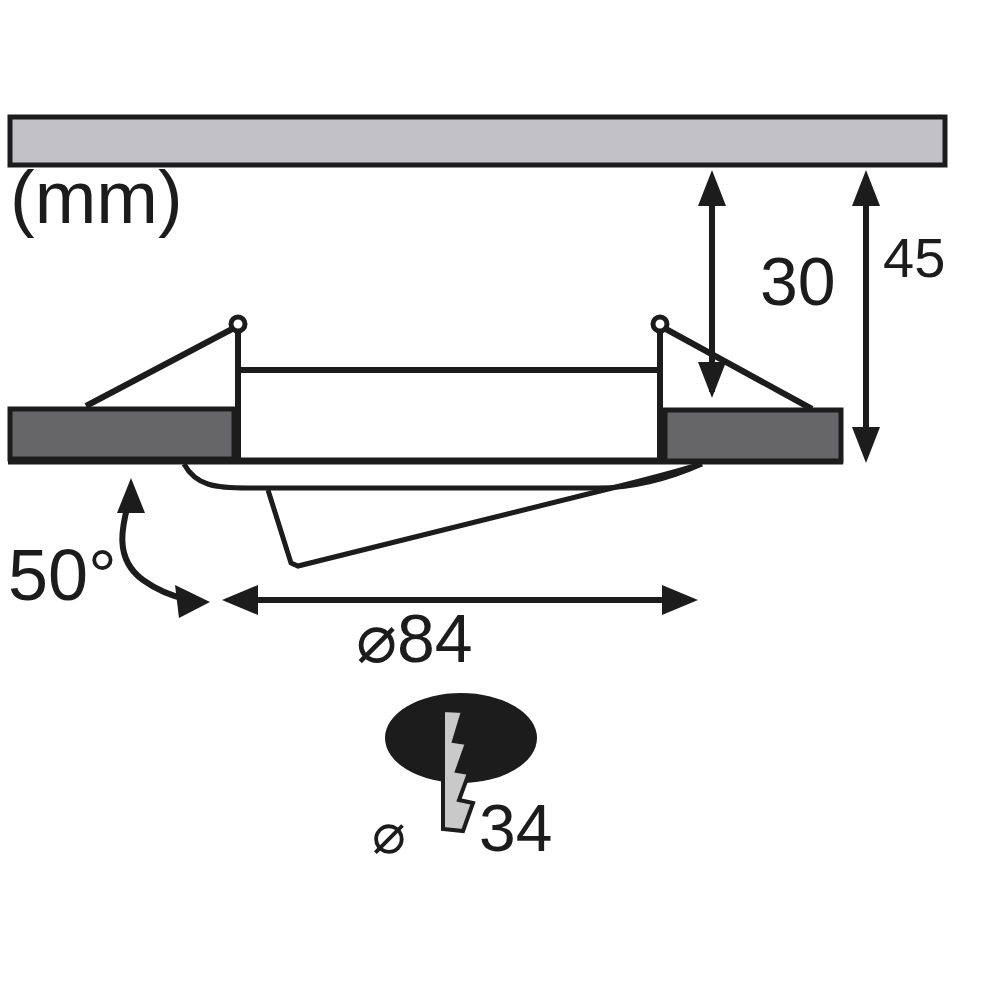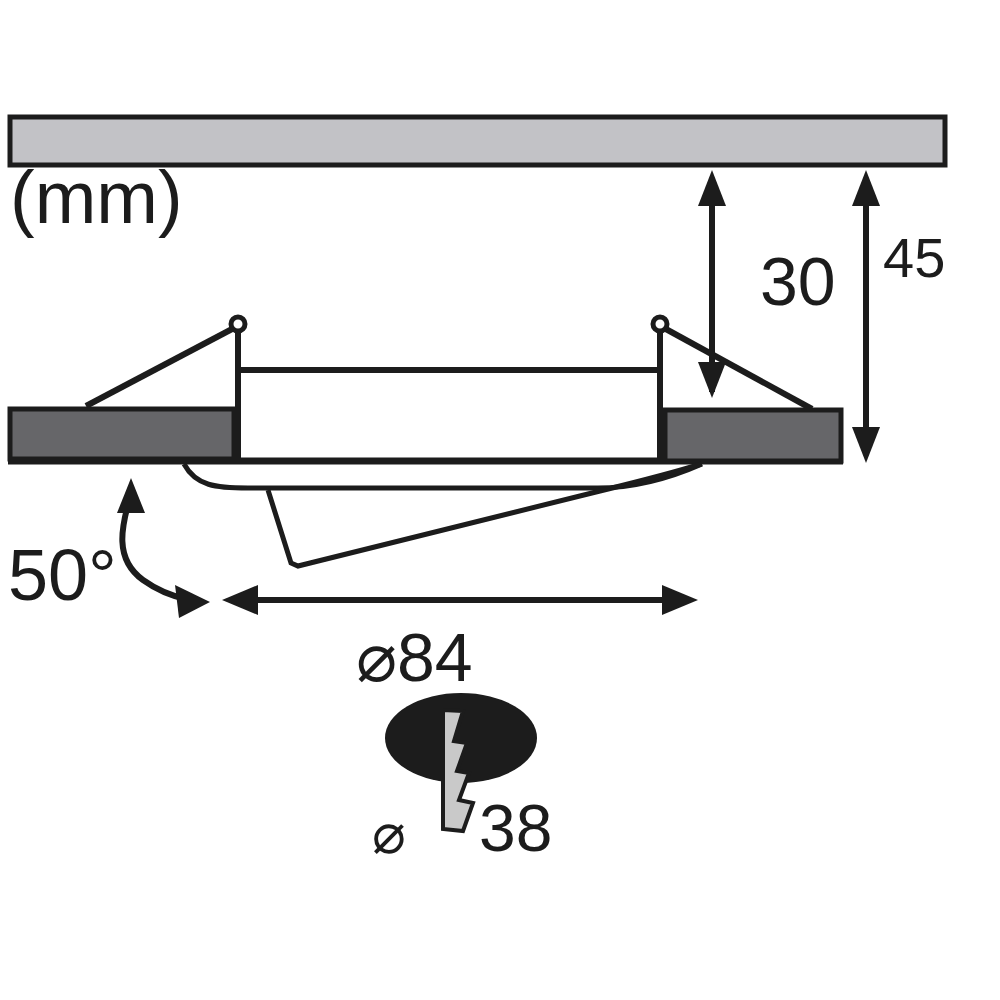--- a/index.html
+++ b/index.html
@@ -8,21 +8,21 @@
   .stage{position:absolute;left:0;top:0;width:825px;height:1000px;border-radius:10px;}
   svg{position:absolute;left:0;top:0;}
   .ln{stroke:#1c1c1c;fill:none;}
   .fillln{stroke:#1c1c1c;}
   .head{fill:#1c1c1c;stroke:none;}
   .label{position:absolute;line-height:1;white-space:nowrap;color:#1c1c1c;}
   .lbl-unit{left:10px;top:161px;font-size:74px;}
   .lbl-30{left:760px;top:247px;font-size:68px;}
   .lbl-45{left:871px;top:230px;font-size:56px;margin-left:12px;}
   .lbl-50{left:8px;top:539px;font-size:72px;text-align:center;}
-  .lbl-84{left:356px;top:604px;font-size:68px;margin-top:19px;}
+  .lbl-84{left:356px;top:604px;font-size:68px;}
   .lbl-68sym{left:372px;top:806px;font-size:56px;}
   .lbl-68val{left:479px;top:795px;font-size:66px;}
 </style>
 </head>
 <body>
 
 <div class="stage">
 
   <svg width="1000" height="1000" viewBox="0 0 1000 1000">
 
@@ -78,14 +78,14 @@
     <ellipse cx="461" cy="738" rx="76" ry="45" fill="#1c1c1c"></ellipse>
     <polygon points="443,710 463,711 454,741 467,743 457,771 469,773 459,800 473,803 463,831 443,829" stroke-width="4" class="fillln" fill="#c9c9c9"></polygon>
   </svg>
 
   <div class="label lbl-unit">(mm)</div>
   <div class="label lbl-30">30</div>
   <div class="label lbl-45">45</div>
   <div class="label lbl-50">50°</div>
   <div class="label lbl-84">⌀84</div>
   <div class="label lbl-68sym">⌀</div>
-  <div class="label lbl-68val">38</div>
+  <div class="label lbl-68val">34</div>
 </div>
 
 </body></html>

